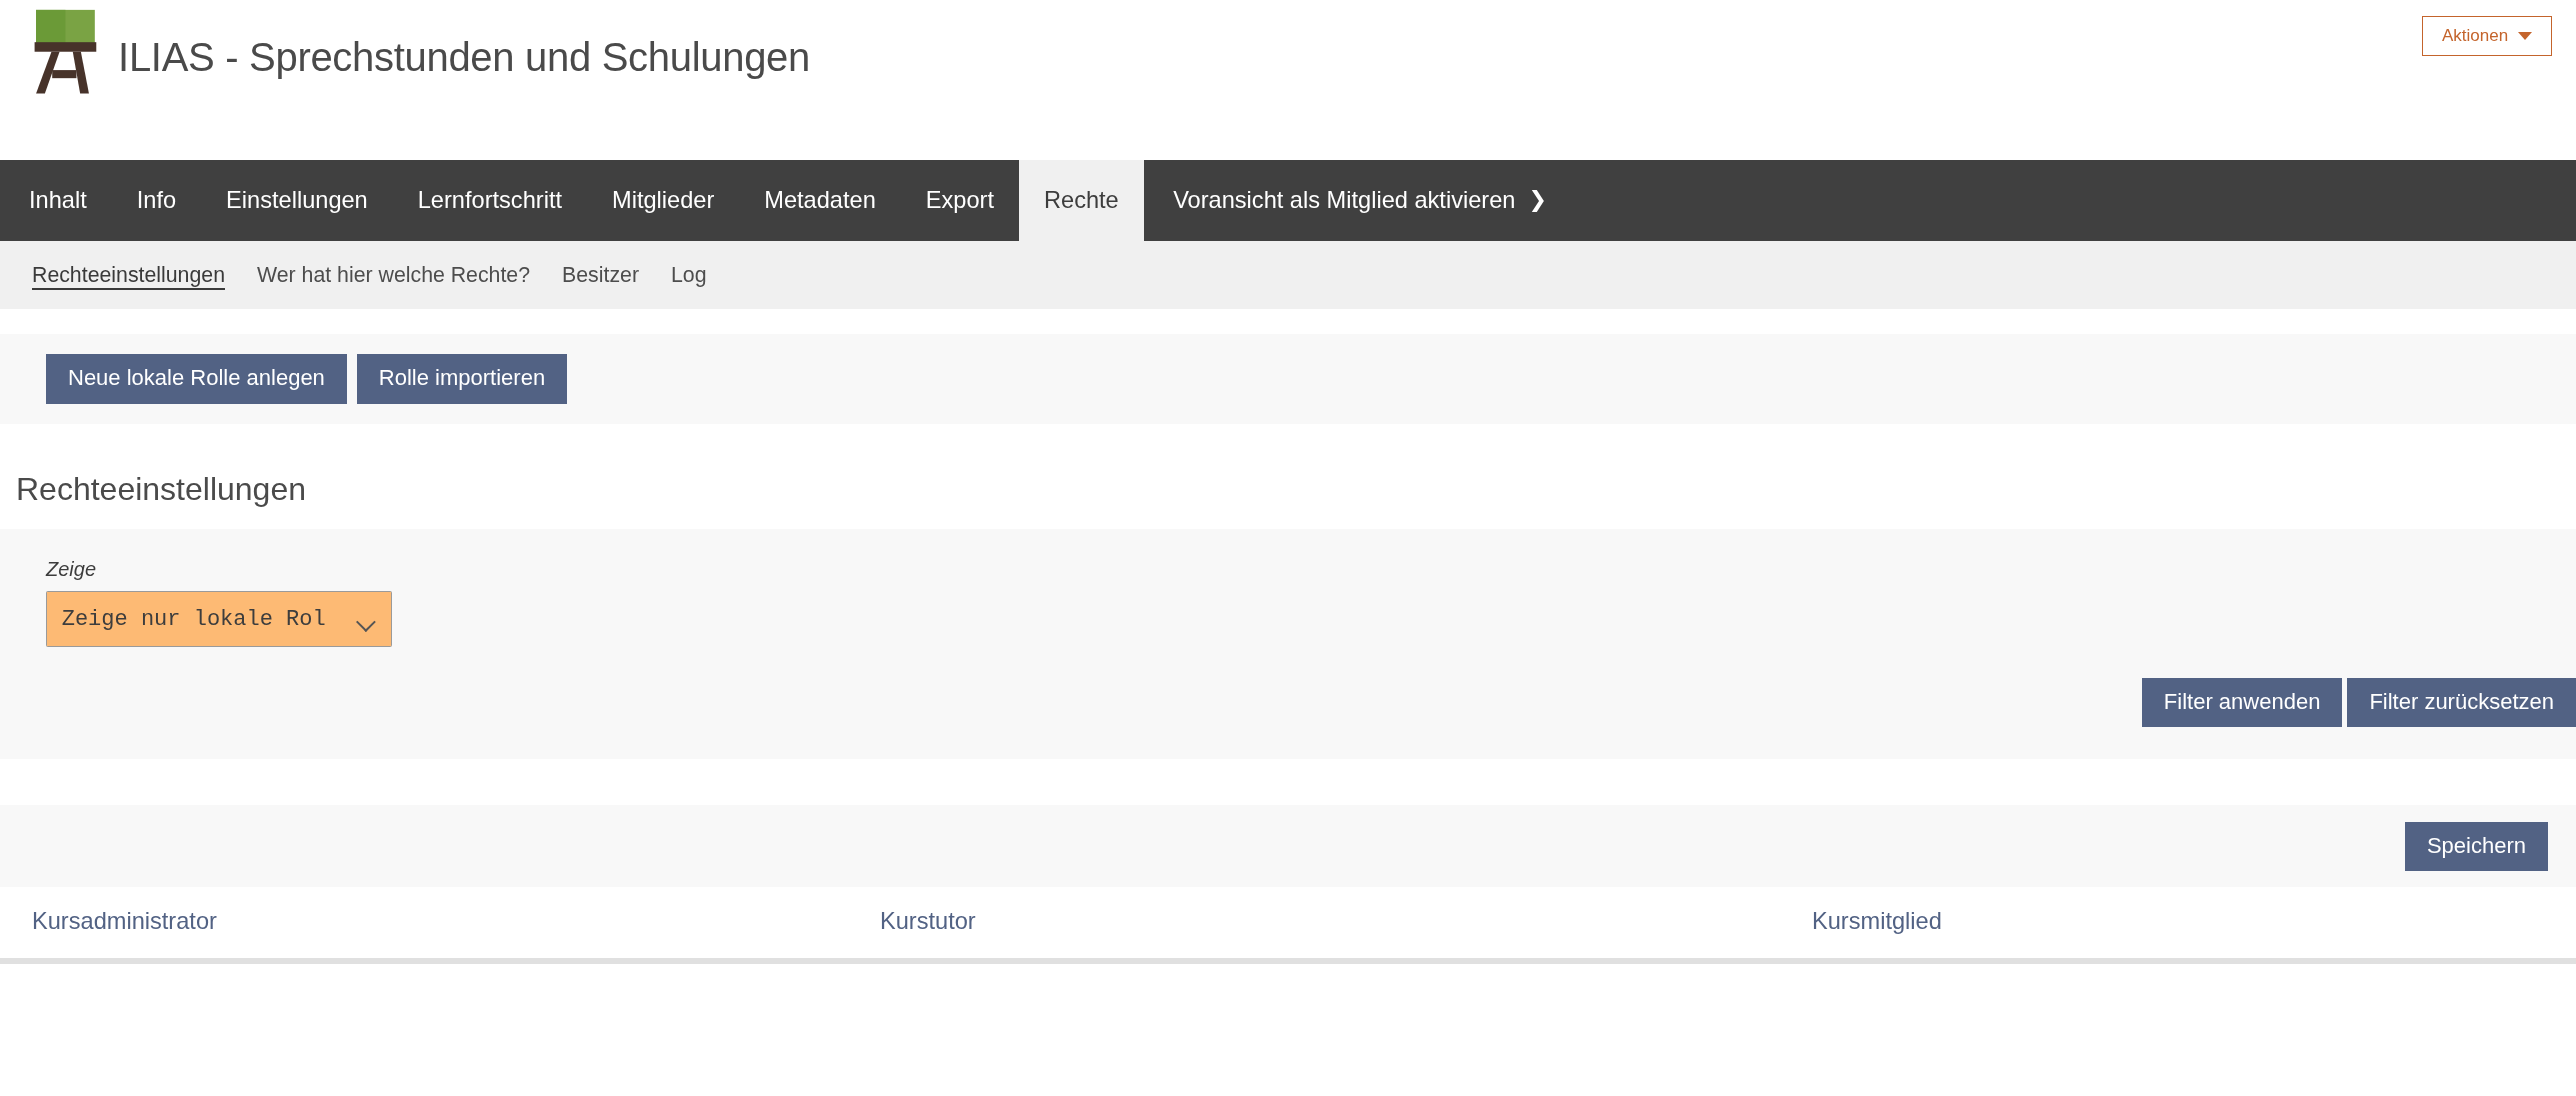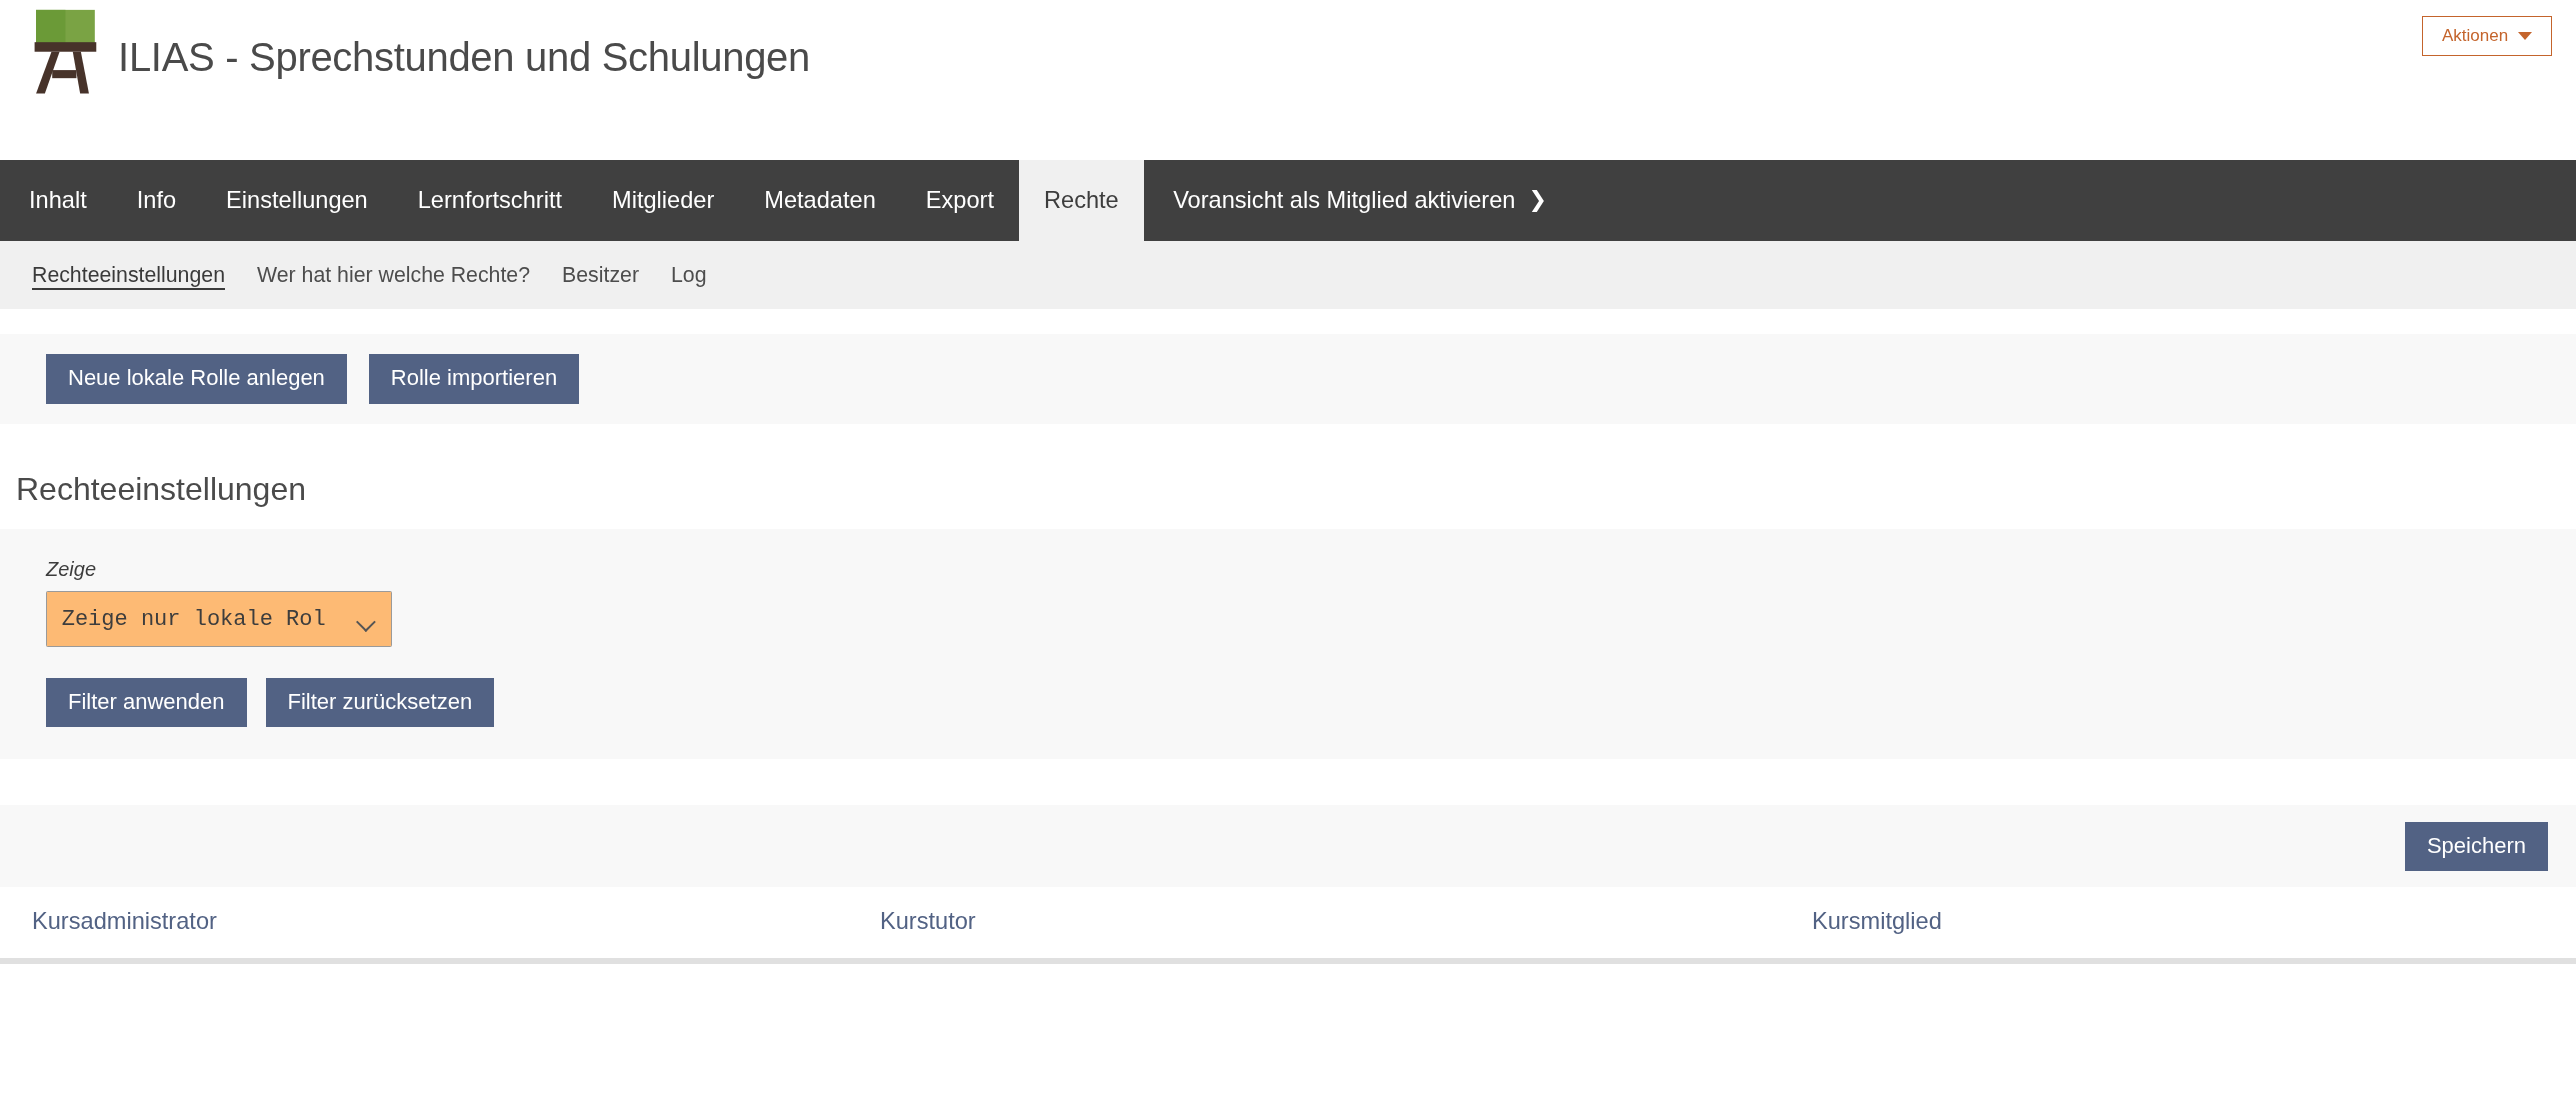--- a/index.html
+++ b/index.html
@@ -156,21 +156,21 @@
   }
 
   
   .toolbar-band {
     background: #f8f8f8;
     width: 100%;
     height: 90px;
     display: flex;
     align-items: center;
     padding-left: 46px;
-    gap: 22px;
+    gap: 10px;
     margin-top: 25px;
   }
 
   
   .section-heading {
     font-size: 32px;
     font-weight: 300;
     color: #4a4a4a;
     padding-left: 16px;
     margin-top: 46px;
@@ -213,22 +213,23 @@
     right: 19px;
     top: 23.6px;
     width: 11.8px; height: 11.8px;
     border-right: 2.2px solid #555;
     border-bottom: 2.2px solid #555;
     transform: rotate(45deg);
     pointer-events: none;
   }
   .filter-buttons {
     display: flex;
-    gap: 19px;
+    gap: 5px;
     margin-top: 31px;
+    justify-content: flex-end;
   }
 
   
   .save-band {
     background: #f8f8f8;
     width: 100%;
     height: 82px;
     display: flex;
     align-items: center;
     justify-content: flex-end;

